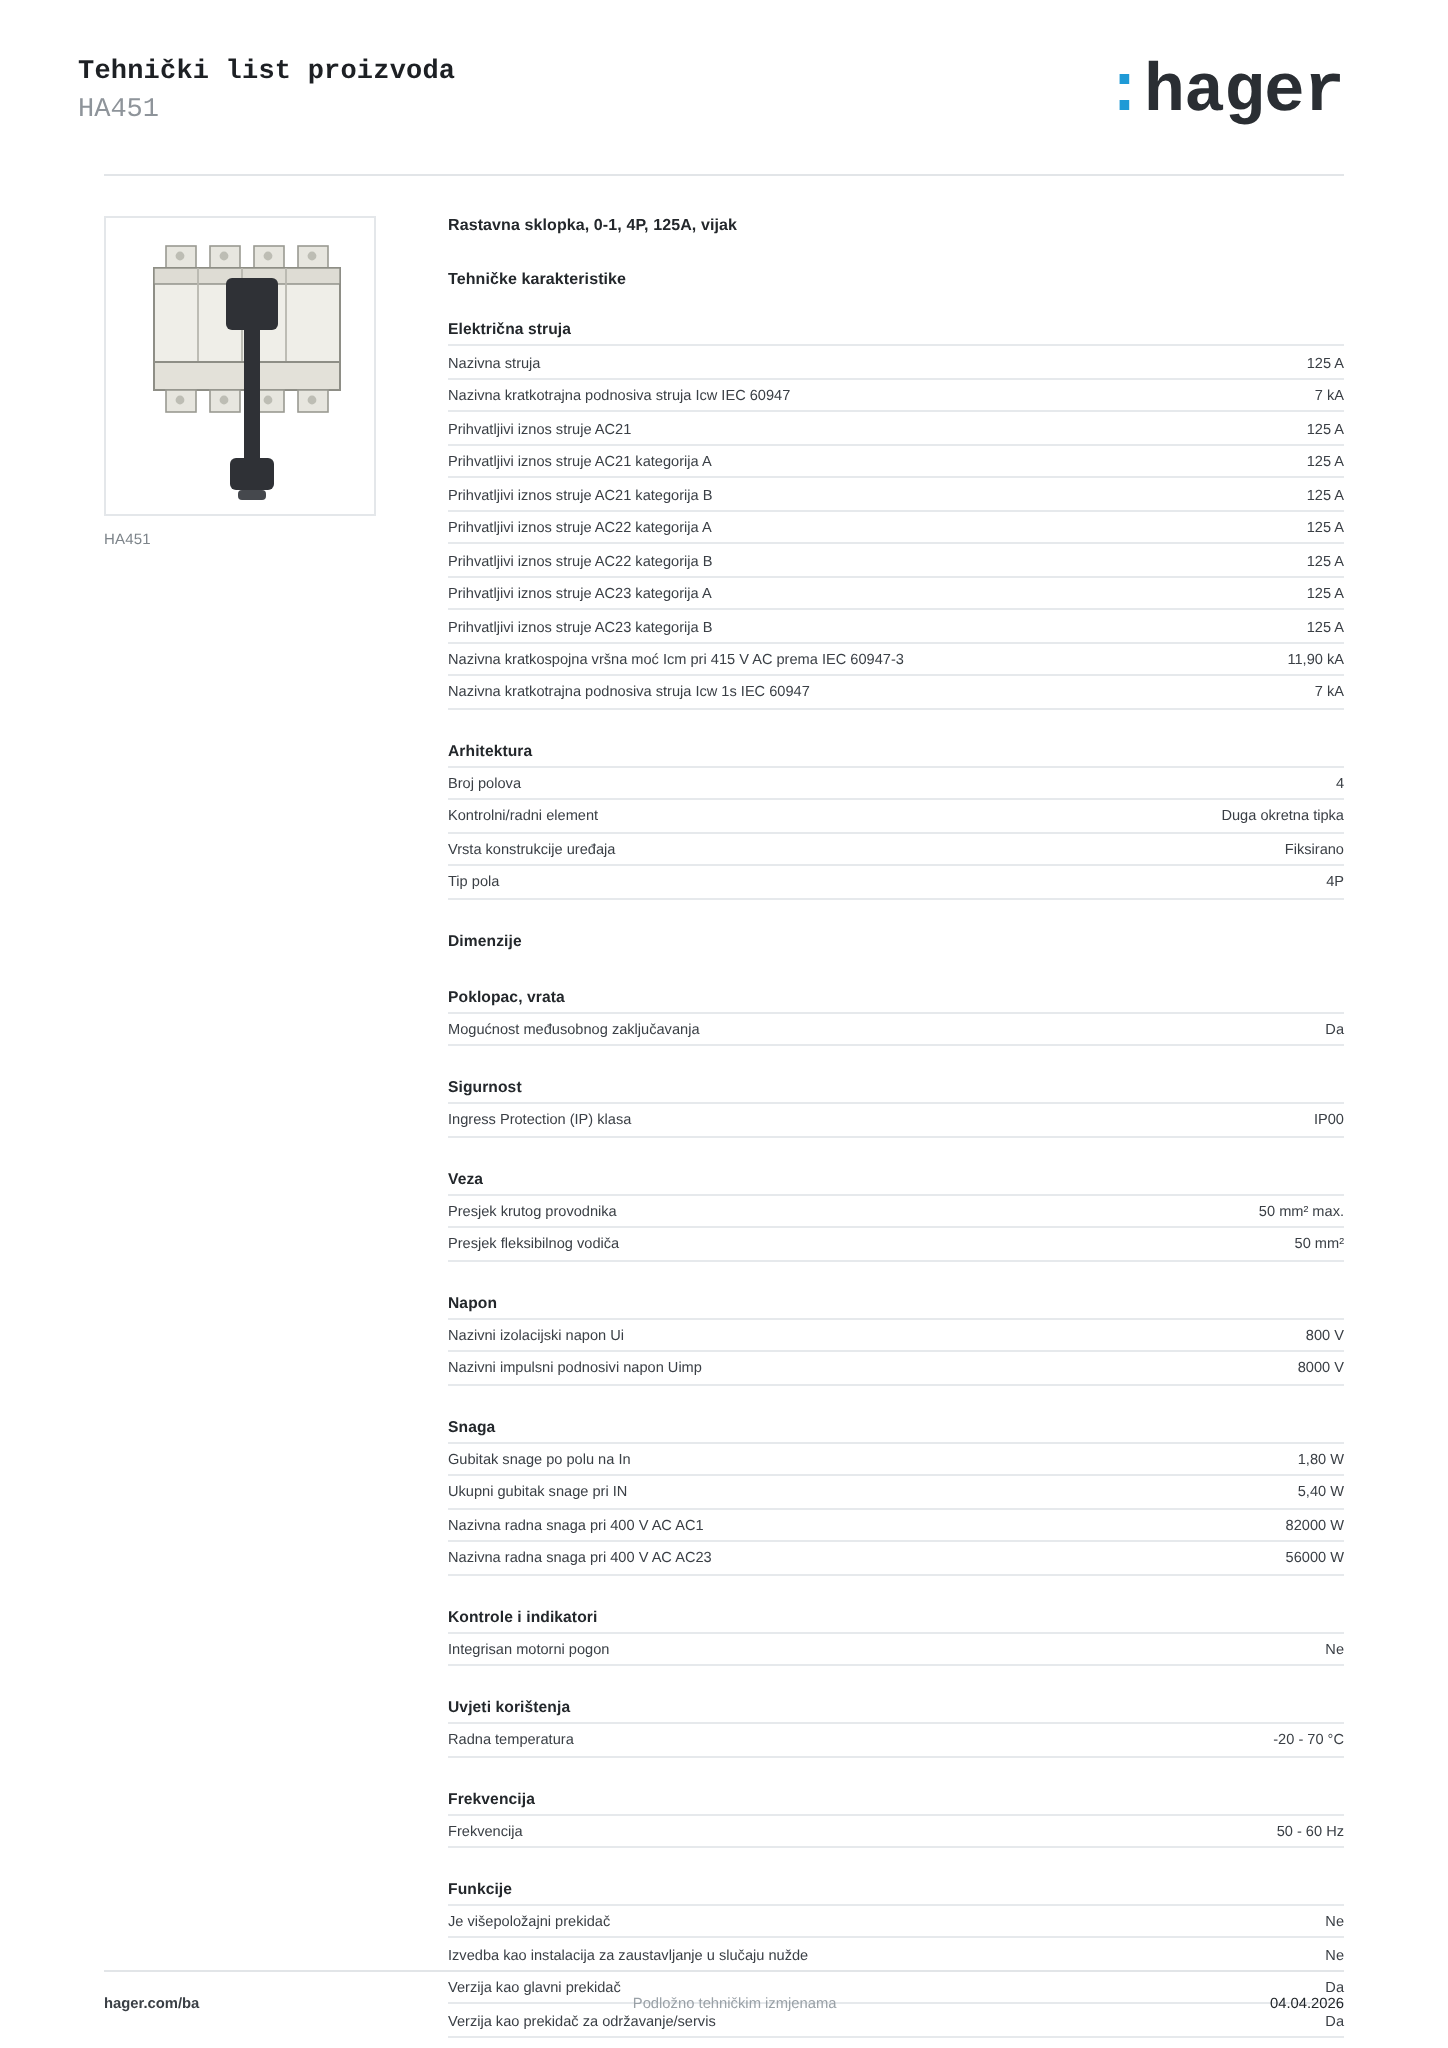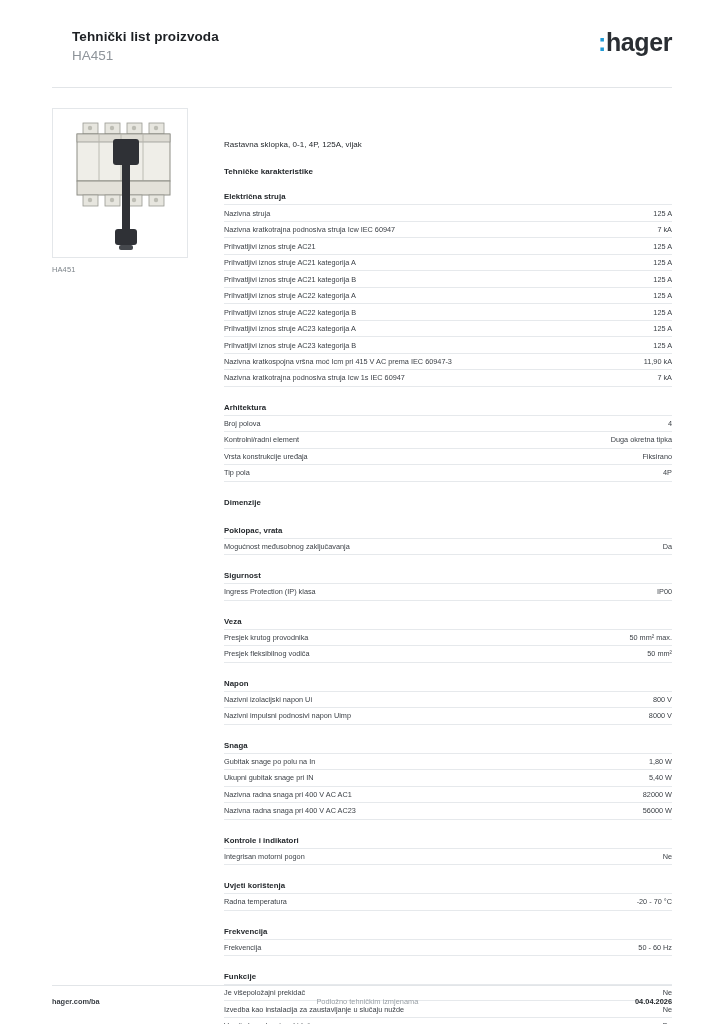--- a/index.html
+++ b/index.html
@@ -21,39 +21,40 @@
     height: 1024px;
     position: relative;
     padding: 0;
   }
 
   
   .header {
     display: flex;
     justify-content: space-between;
     align-items: flex-start;
-    padding: 26px 52px 0 72px;
+    padding: 26px 52px 0 39px;
+    font-family: Liberation Mono, monospace;
   }
   .header-left { padding-top: 2px; }
   .doc-title {
     font-size: 13.5px;
     font-weight: bold;
     color: #1d2024;
     letter-spacing: 0.1px;
     line-height: 1.35;
   }
   .doc-subtitle {
     font-size: 13.5px;
     color: #8e949a;
     font-weight: normal;
     line-height: 1.35;
     margin-top: 1px;
   }
   .brand {
-    font-size: 25px;
+    font-size: 34px;
     font-weight: bold;
     color: #2a2e33;
     letter-spacing: -0.4px;
     line-height: 1;
     padding-top: 4px;
   }
   .brand .colon { color: #1f9ad6; font-weight: bold; }
 
   .header-rule {
     margin: 22px 52px 0 52px;
@@ -85,25 +86,24 @@
     letter-spacing: 0.1px;
   }
 
   .right-col {
     flex: 1 1 auto;
     padding-left: 36px;
   }
 
   .intro {
     font-size: 8px;
-    font-weight: normal;
+    font-weight: bold;
     color: #23272b;
     margin-bottom: 18px;
     letter-spacing: 0.05px;
-    margin-top: 32px;
   }
   .section-heading {
     font-size: 8px;
     font-weight: bold;
     color: #23272b;
     margin-bottom: 10px;
     letter-spacing: 0.05px;
   }
   .group {
     margin-top: 16px;
@@ -154,21 +154,21 @@
     right: 52px;
     bottom: 18px;
     display: flex;
     justify-content: space-between;
     align-items: center;
     font-size: 7.4px;
     color: #6f767d;
   }
   .footer .site { color: #3a3f45; font-weight: bold; }
   .footer .center { color: #9aa1a7; }
-  .footer .date { color: #23272b; font-weight: bold; }
+  .footer .date { color: #23272b; font-weight: normal; }
 
   
   .illus { display:block; }
 </style>
 </head>
 <body>
 
 <div class="page">
 
   <div class="header">

